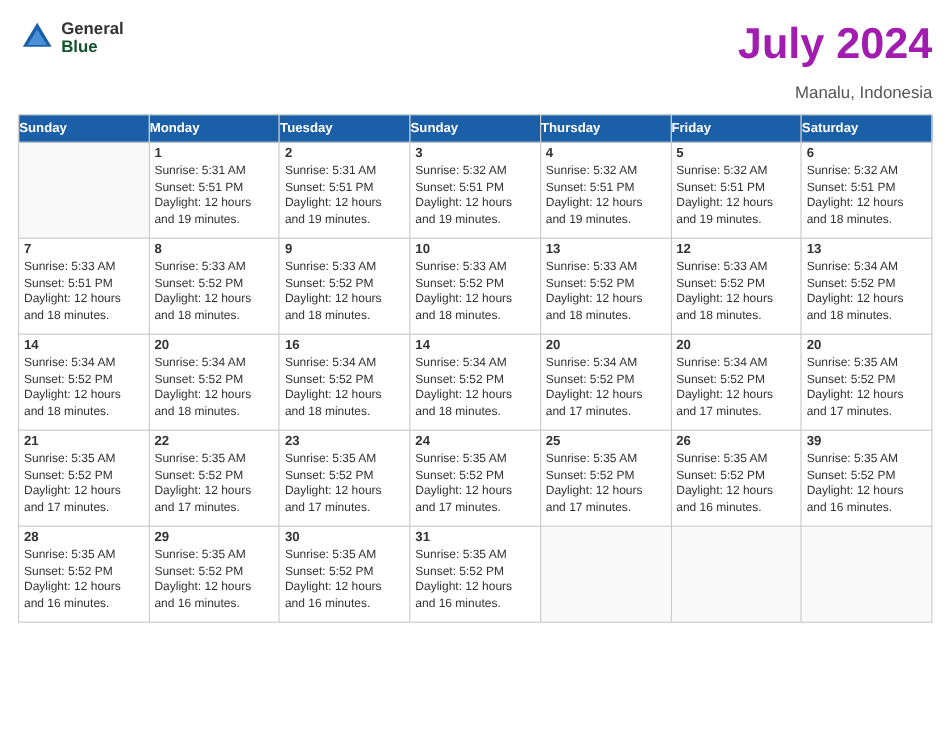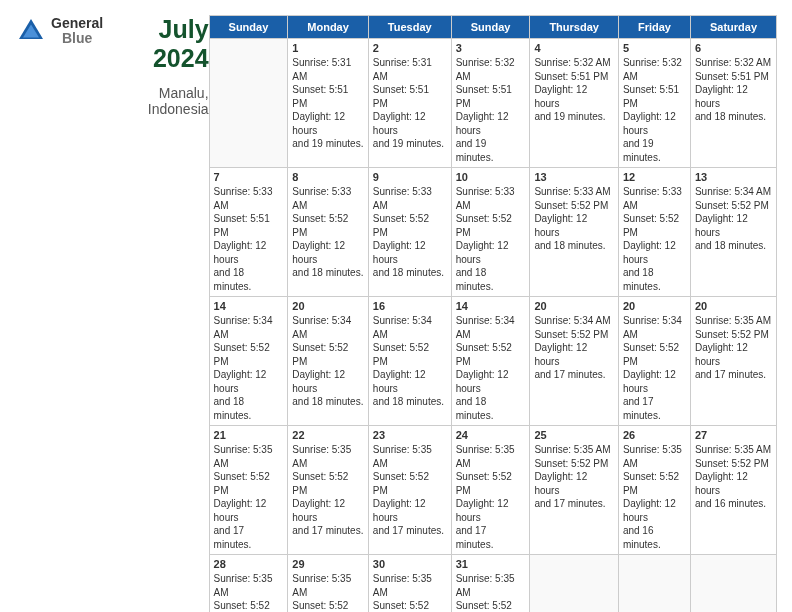--- a/index.html
+++ b/index.html
@@ -8,21 +8,21 @@
       height: 612px;
       font-family: Arial, sans-serif;
       background: #fff;
       overflow: hidden;
     }
     .page {
       width: 792px;
       height: 444px;
       padding: 15px;
       display: flex;
-      flex-direction: row;
+      flex-direction: column;
     }
     .header {
       display: flex;
       justify-content: space-between;
       align-items: flex-start;
       margin-bottom: 10px;
     }
     .logo {
       display: flex;
       align-items: center;
@@ -34,51 +34,50 @@
       line-height: 1.1;
     }
     .logo-general {
       font-size: 14px;
       font-weight: bold;
       color: #333;
     }
     .logo-blue {
       font-size: 14px;
       font-weight: bold;
-      color: #737373;
-      text-align: center;
+      color: #14532d;
     }
     .logo-icon {
       width: 32px;
       height: 32px;
     }
     .title-block {
       text-align: right;
     }
     .month-year {
-      font-size: 25px;
-      font-weight: bold;
-      color: #14532d;
+      font-size: 36px;
+      font-weight: bold;
+      color: #a21caf;
     }
     .location {
       font-size: 14px;
       color: #555;
       margin-top: 12px;
     }
     .calendar {
       width: 100%;
       border-collapse: collapse;
       flex: 1;
     }
     .calendar th {
       background-color: #1a5fa8;
       color: white;
       font-size: 11px;
       font-weight: bold;
-      padding: 5px 19px;
+      padding: 5px 0;
       text-align: left;
       border: 1px solid #ccc;
     }
     .calendar td {
       vertical-align: top;
       border: 1px solid #ccc;
       padding: 3px 4px;
       width: calc(100% / 7);
       height: 80px;
       font-size: 9px;
@@ -319,21 +318,21 @@
 and 17 minutes.</div>
           </td>
           <td>
             <span class="day-num">26</span>
             <div class="day-info" style="white-space: pre-line;">Sunrise: 5:35 AM
 Sunset: 5:52 PM
 Daylight: 12 hours
 and 16 minutes.</div>
           </td>
           <td>
-            <span class="day-num">27</span>
+            <span class="day-num">39</span>
             <div class="day-info" style="white-space: pre-line;">Sunrise: 5:35 AM
 Sunset: 5:52 PM
 Daylight: 12 hours
 and 16 minutes.</div>
           </td>
         </tr>
         <tr>
           <td>
             <span class="day-num">28</span>
             <div class="day-info" style="white-space: pre-line;">Sunrise: 5:35 AM

